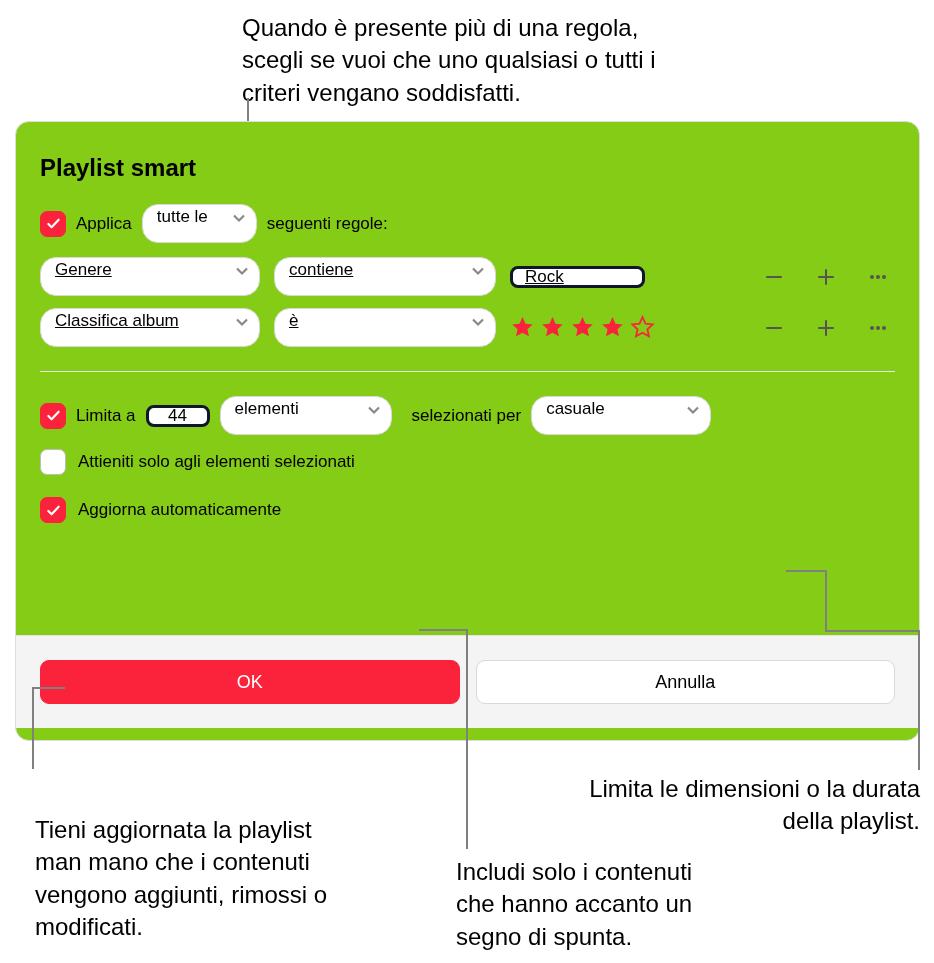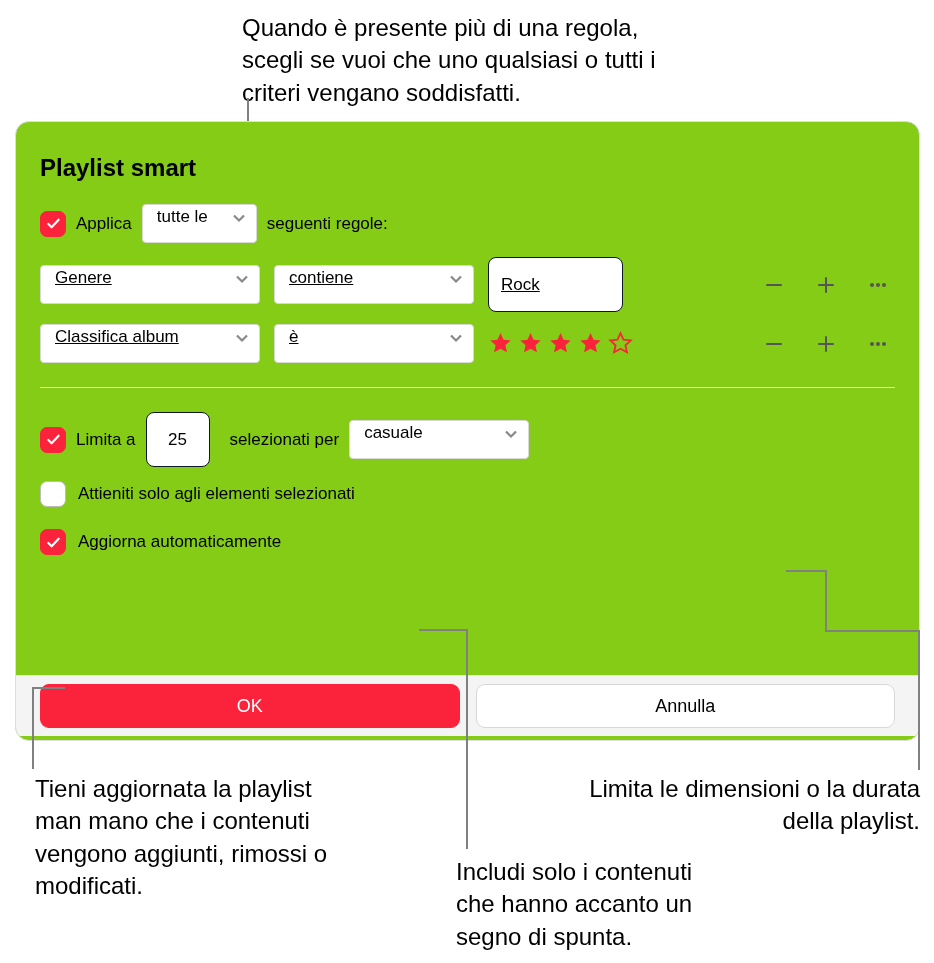--- a/index.html
+++ b/index.html
@@ -67,50 +67,50 @@
   .checkbox svg { width: 15px; height: 15px; fill: #fff; }
   .label { font-size: 17px; }
   .select {
     display: flex;
     align-items: center;
     justify-content: space-between;
     gap: 8px;
     padding: 0 10px 13px 14px;
     height: 39px;
     border: 1px solid #d8d8d8;
-    border-radius: 4px;
+    border-radius: 16px;
     background: #fff;
     font-size: 17px;
   }
   .select .chev {
     flex-shrink: 0;
   }
   .chev {
     width: 14px; height: 14px;
   }
   .chev svg { stroke:#888; stroke-width:2.2; fill:none; width:14px; height:14px;}
   .input {
     padding: 0 12px;
-    height: 55px;
-    border: 1px solid #0f172a;
+    height: 22px;
+    border: 3px solid #0f172a;
     border-radius: 8px;
     background: #fff;
     font-size: 17px;
     display: flex;
     align-items: center;
   }
   .rules { margin-top: 4px; text-decoration: underline; }
   .rule-row {
     display: flex;
     align-items: center;
     gap: 14px;
     margin-bottom: 12px;
   }
   .rule-row .select.attr { width: 220px; }
-  .rule-row .select.op   { width: 200px; }
+  .rule-row .select.op   { width: 222px; }
   .rule-row .input.val   { width: 135px; }
   .stars {
     display: flex;
     gap: 5px;
     width: 175px;
   }
   .star {
     width: 25px; height: 25px;
   }
   .star svg { width:25px; height:25px; }
@@ -124,24 +124,24 @@
   .divider {
     margin: 24px 0 24px 0;
     border: none;
     border-top: 1px solid #eaeaea;
   }
   .limit-row .input.num { width: 64px; justify-content:center; }
   .limit-row .select.unit { width: 172px; }
   .limit-row .select.by { width: 180px; text-align: right; }
   .footer {
     position: absolute;
-    left:0; right:0; bottom:4px;
+    left:0; right:0; bottom:12px;
     background: #f4f4f5;
     border-top: 1px solid #e4e4e5;
-    padding: 8px 24px;
+    padding: 24px 24px;
     display:flex;
     gap: 16px;
   }
   .btn {
     flex: 1;
     height: 44px;
     border-radius: 9px;
     display:flex; align-items:center; justify-content:center;
     font-size: 18px;
     font-weight: 500;
@@ -284,21 +284,27 @@
     <hr class="divider">
 
     <div class="row limit-row">
       <div class="checkbox checked">
         <svg viewBox="0 0 16 16">
             <path d="M2.5 8.5 L6 12 L13.5 4" stroke="#fff" stroke-width="2.3" fill="none" stroke-linecap="round" stroke-linejoin="round"></path>
           </svg>
       </div>
       <span class="label">Limita a</span>
       <div class="input num">
-        <span>25</span>
+        <span>44</span>
+      </div>
+      <div class="select unit">
+        <span>elementi</span>
+        <span class="chev"><svg viewBox="0 0 14 14">
+              <polyline points="2,4.5 7,9.5 12,4.5"></polyline>
+            </svg></span>
       </div>
       <span class="label" style="margin-left:10px;">selezionati per</span>
       <div class="select by">
         <span>casuale</span>
         <span class="chev"><svg viewBox="0 0 14 14">
               <polyline points="2,4.5 7,9.5 12,4.5"></polyline>
             </svg></span>
       </div>
     </div>
 
@@ -328,17 +334,17 @@
 <div class="callout-line" style="left:32px; top:687px; width:33px; height:2px;"></div>
 
 <div class="callout-line" style="left:419px; top:629px; width:48px; height:2px;"></div>
 <div class="callout-line" style="left:466px; top:629px; width:2px; height:220px;"></div>
 
 <div class="callout-line" style="left:786px; top:570px; width:40px; height:2px;"></div>
 <div class="callout-line" style="left:825px; top:570px; width:2px; height:60px;"></div>
 <div class="callout-line" style="left:825px; top:630px; width:95px; height:2px;"></div>
 <div class="callout-line" style="left:918px; top:630px; width:2px; height:140px;"></div>
 
-<div class="callout" style="left:35px; top:773px; width:300px;">Tieni aggiornata la playlist man mano che i contenuti vengono aggiunti, rimossi o modificati.</div>
+<div class="callout" style="left:35px; top:814px; width:300px;">Tieni aggiornata la playlist man mano che i contenuti vengono aggiunti, rimossi o modificati.</div>
 
 <div class="callout" style="left:456px; top:856px; width:280px;">Includi solo i contenuti che hanno accanto un segno di spunta.</div>
 
 <div class="callout" style="left:580px; top:773px; width:340px; text-align:right;">Limita le dimensioni o la durata della playlist.</div>
 
 </body></html>

